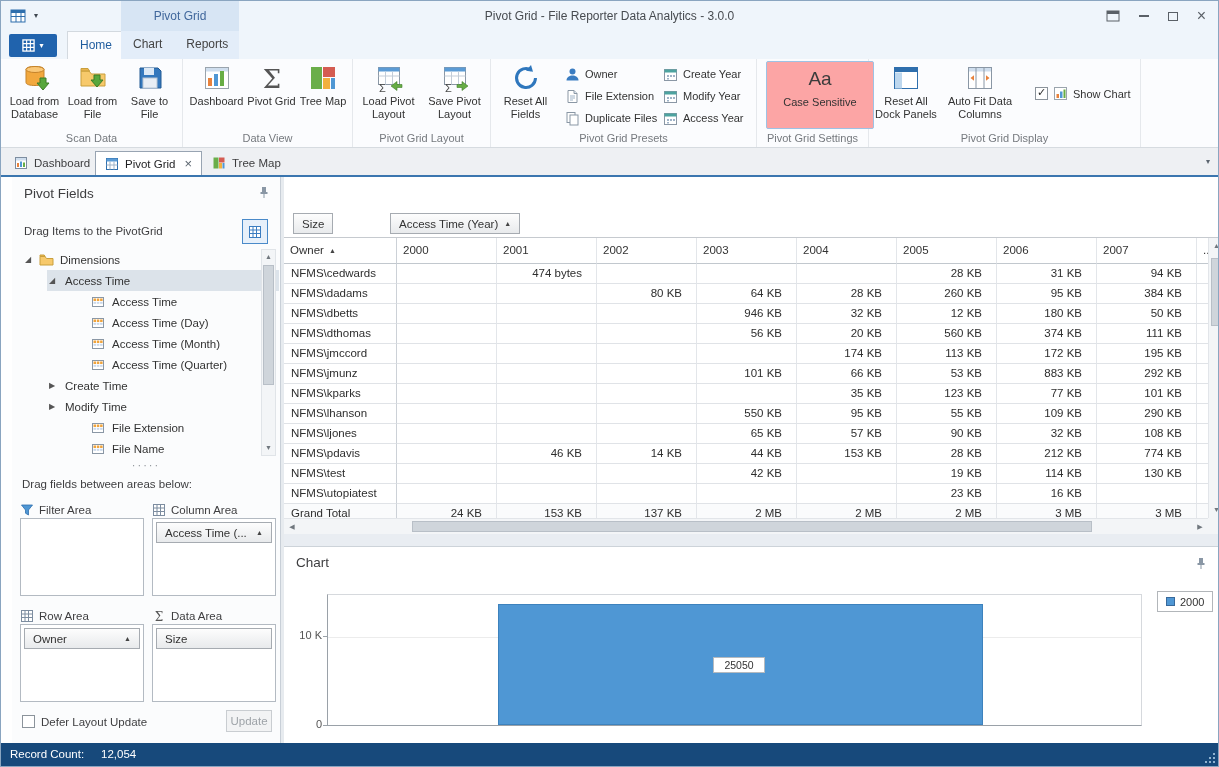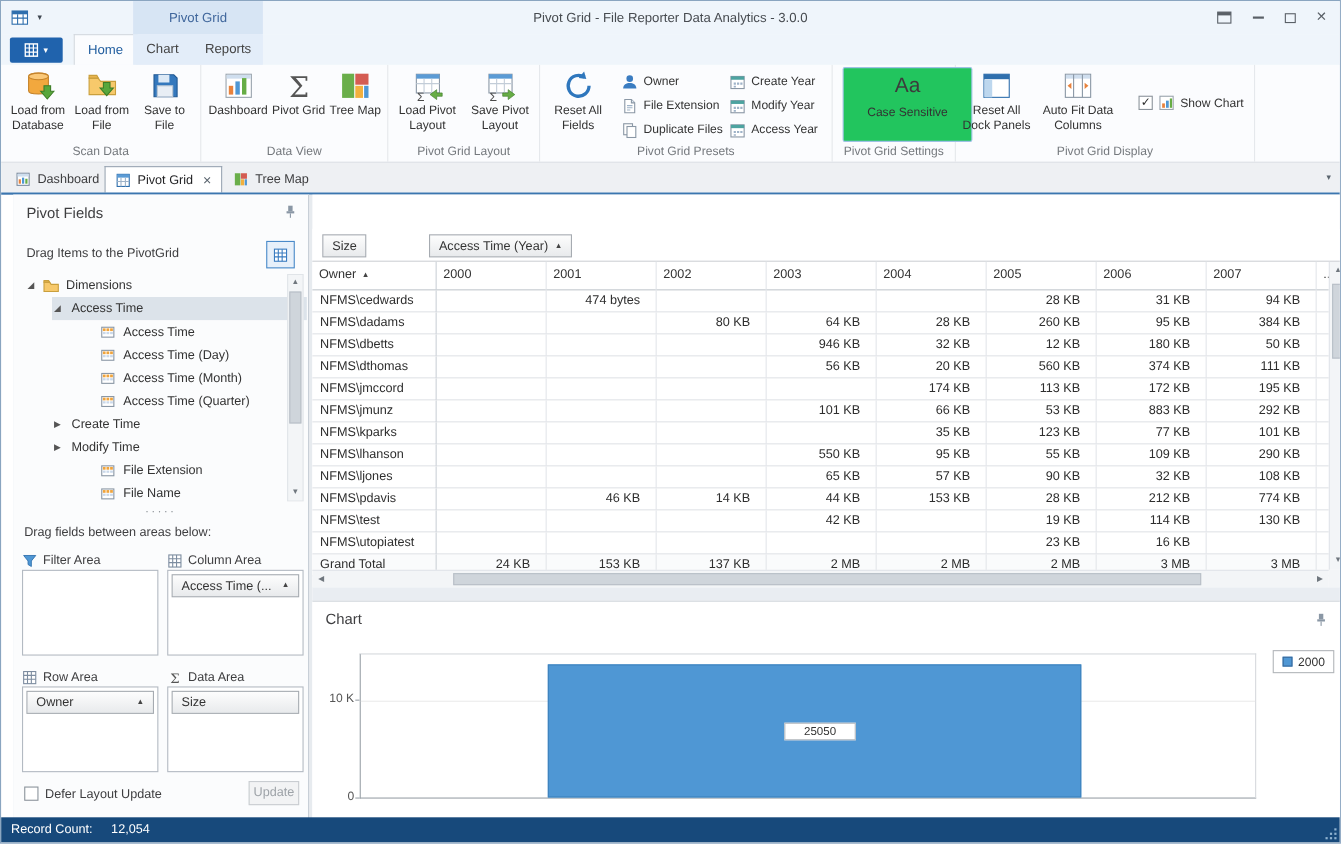--- a/index.html
+++ b/index.html
@@ -28,21 +28,21 @@
 
 
 .ribbon{position:absolute;left:0;top:58px;width:100%;height:89px;background:#fbfcfe;border-bottom:1px solid #d6dbe0;display:flex}
 .rgroup{position:relative;height:100%;border-right:1px solid #e5e8ec}
 .rgroup.fill{border-right:none;flex:1}
 .rgl{position:absolute;left:0;bottom:3px;width:100%;text-align:center;font-size:11px;color:#75797e;white-space:nowrap}
 .rbig{position:absolute;top:2px;height:68px;display:flex;flex-direction:column;align-items:center}
 .ric{height:34px;display:flex;align-items:center;justify-content:center}
 .rlb{font-size:11px;line-height:13px;text-align:center;color:#333}
 .rsmall{position:absolute;height:20px;display:flex;align-items:center;gap:5px;font-size:11px;color:#333;white-space:nowrap}
-.case{background:#22c55e;border:1px solid #9dc2e4;border-radius:2px;width:118px}
+.case{background:#fca5a5;border:1px solid #9dc2e4;border-radius:2px;width:108px}
 .aa{font-size:19px;color:#3c3c3c;line-height:34px;height:34px}
 .showchart{position:absolute;left:166px;top:27px;display:flex;align-items:center;gap:5px;font-size:11px;color:#333}
 .cb{width:13px;height:13px;background:#fff;border:1px solid #8b939b;position:relative;display:inline-block;flex:none}
 .cb.checked::after{content:"✓";position:absolute;left:1px;top:-2px;font-size:11px;color:#2d2d2d}
 
 
 .doctabs{position:absolute;left:0;top:147px;width:100%;height:27px;background:#eef0f3}
 .dtab{position:absolute;top:3px;height:24px;display:flex;align-items:center;gap:6px;padding:0 9px;font-size:11.5px;color:#3d3d3f}
 .dtab.active{background:#fff;border:1px solid #98a4b2;border-bottom:none;color:#1f1f21}
 .dclose{font-size:13px;color:#5a646e;margin-left:3px}
@@ -108,21 +108,21 @@
 .sbc{position:absolute;left:924px;top:341px;width:16px;height:16px;background:#f3f5f7}
 .csplit{position:absolute;left:0;top:357px;width:100%;height:12px;background:#e9edf2}
 
 
 .chartp{position:absolute;left:0;top:369px;width:100%;height:199px;background:#fff;border-top:1px solid #cdd3d9}
 .cp-title{position:absolute;left:12px;top:8px;font-size:13.5px;color:#3e3e40}
 .cp-pin{position:absolute;right:22px;top:10px}
 .plot{position:absolute;left:43px;top:47px;width:815px;height:132px;background:#fff;border:1px solid #d6d9dd;border-left-color:#9aa1a8;border-bottom-color:#9aa1a8}
 .gline{position:absolute;left:0;top:42px;width:100%;height:1px;background:#ececec}
 .cbar{position:absolute;left:170px;top:9px;width:485px;bottom:0;background:#4f97d4;border:1px solid #3d82bd}
-.blabel{position:absolute;left:385px;top:62px;width:65px;height:16px;line-height:14px;background:#fff;border:1px solid #b5babf;font-size:10.5px;text-align:center;color:#333}
+.blabel{position:absolute;left:385px;top:62px;width:52px;height:16px;line-height:14px;background:#fff;border:1px solid #b5babf;font-size:10.5px;text-align:center;color:#333}
 .ytick{position:absolute;width:36px;text-align:right;font-size:11px;color:#555}
 .yt10{left:2px;top:82px}.yt0{left:2px;top:171px}
 .tickmark{position:absolute;width:4px;height:1px;background:#9aa1a8}
 .tm10{left:39px;top:89px}.tm0{left:39px;top:178px}
 .legend{position:absolute;left:873px;top:44px;height:21px;background:#fff;border:1px solid #b2b6ba;display:flex;align-items:center;gap:5px;padding:0 8px;font-size:11px;color:#333}
 .lsw{width:9px;height:9px;background:#4f97d4;border:1px solid #38699b}
 
 
 .statusbar{position:absolute;left:0;bottom:0;width:100%;height:23px;background:#17497b;color:#fff;font-size:11.5px}
 .sb-label{position:absolute;left:9px;top:5px}

